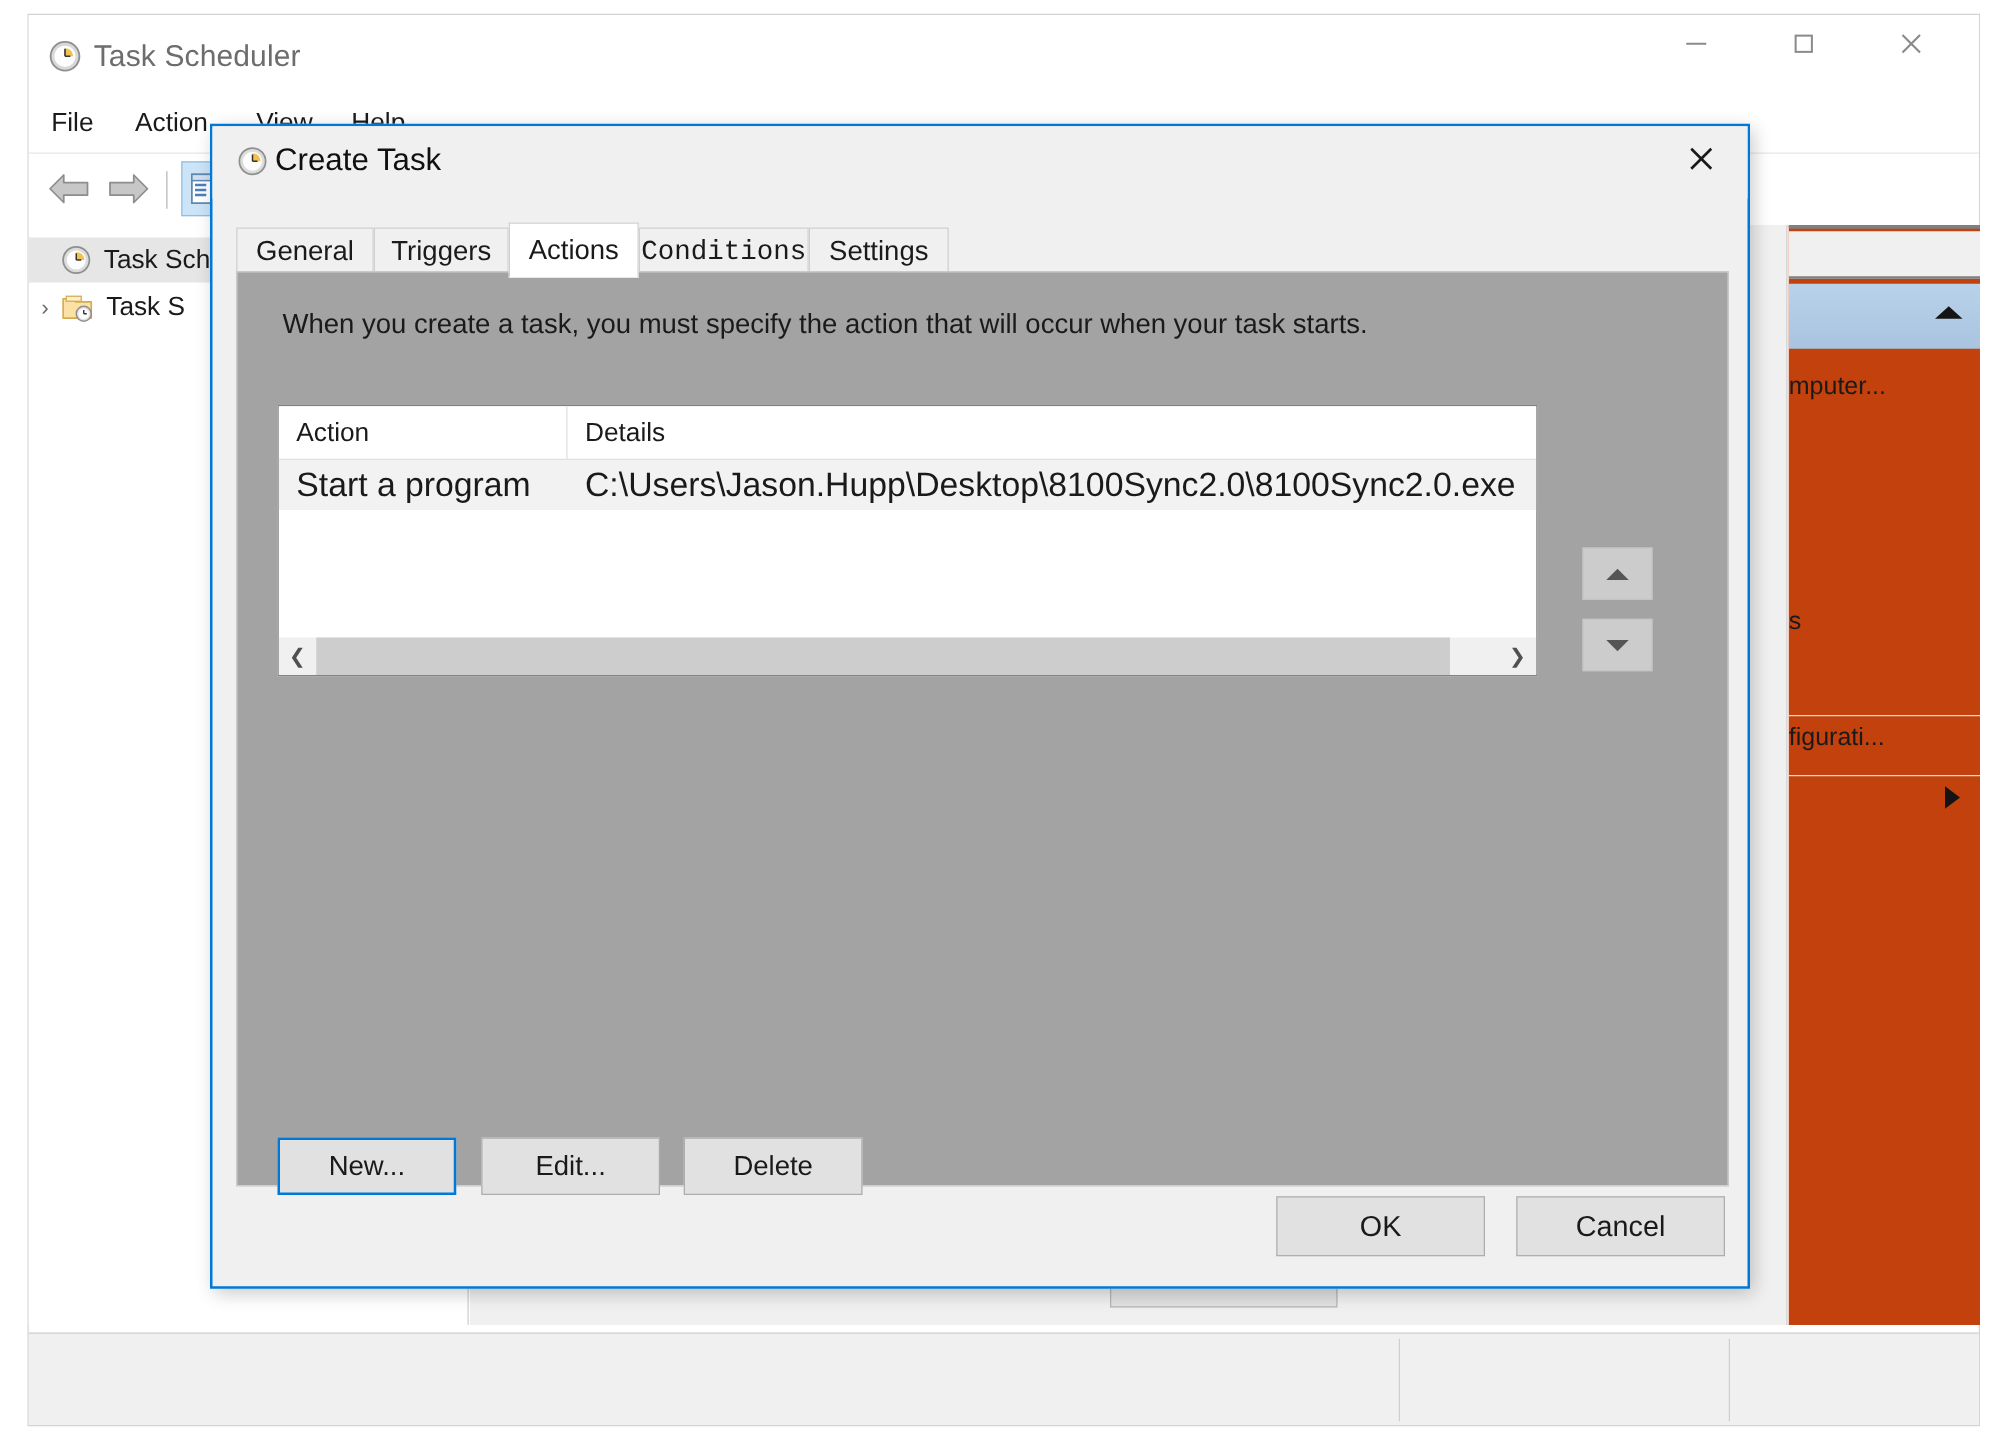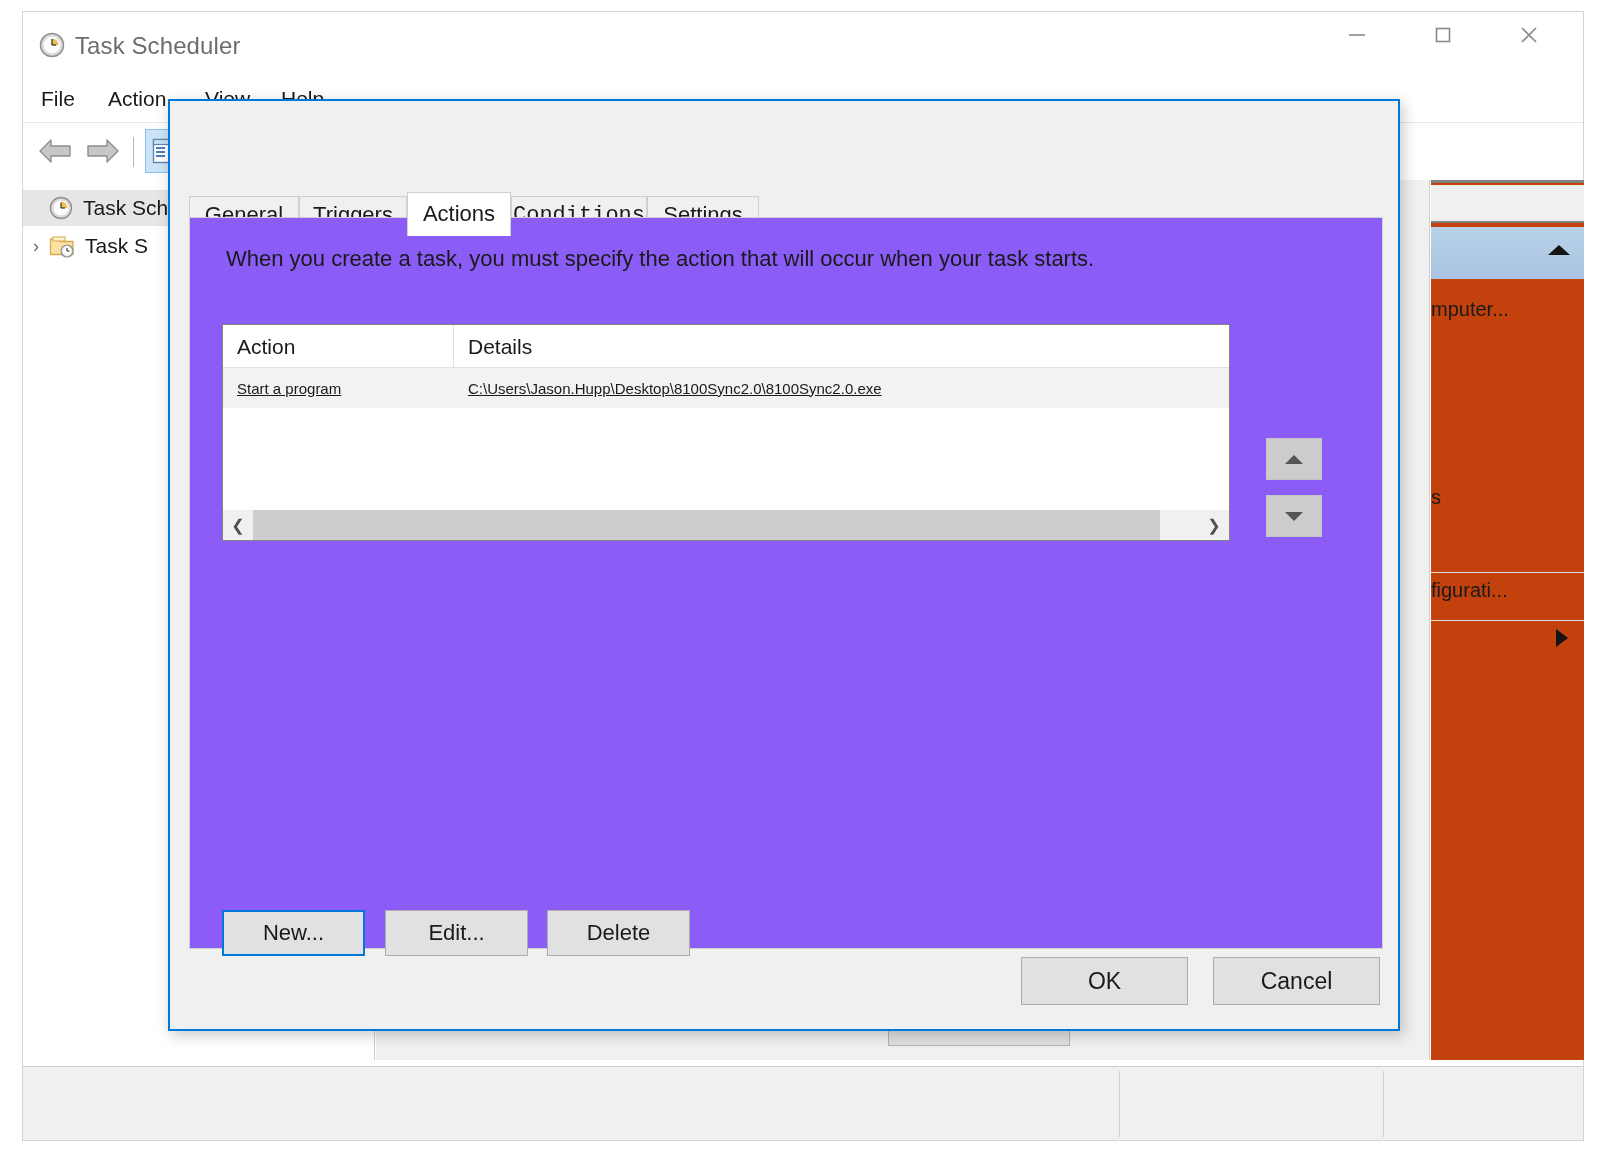--- a/index.html
+++ b/index.html
@@ -327,21 +327,21 @@
     height: 52px;
     display: flex;
     align-items: center;
     justify-content: center;
   }
 
   
   #tabstrip {
     position: absolute;
     left: 19px;
-    top: 91px;
+    top: 77px;
     width: 1194px;
     height: 42px;
   }
   .tab {
     position: absolute;
     top: 4px;
     height: 38px;
     background: #f0f0f0;
     border: 1px solid #d0d0d0;
     box-sizing: border-box;
@@ -361,21 +361,21 @@
     z-index: 3;
   }
 
   
   #tabbody {
     position: absolute;
     left: 19px;
     top: 116px;
     width: 1194px;
     height: 732px;
-    background: #8b5cf6;
+    background: #a3a3a3;
     border: 1px solid #d0d0d0;
     box-sizing: border-box;
   }
   #dlg-instruction {
     position: absolute;
     left: 36px;
     top: 28px;
     font-size: 22px;
     color: #1a1a1a;
     white-space: nowrap;
@@ -423,26 +423,25 @@
     width: 100%;
     height: 40px;
     background: #f2f2f2;
   }
   .lv-cell {
     position: absolute;
     top: 0;
     height: 40px;
     display: flex;
     align-items: center;
-    font-size: 15px;
+    font-size: 27px;
     color: #1a1a1a;
     padding-left: 14px;
     box-sizing: border-box;
     white-space: nowrap;
-    text-decoration: underline;
   }
   #lv-cell-0 { left: 0; width: 231px; }
   #lv-cell-1 { left: 231px; width: 777px; }
 
   
   #lv-hscroll {
     position: absolute;
     left: 0;
     bottom: 0;
     width: 100%;
@@ -664,20 +663,38 @@
     </div>
 
     <div id="statusbar">
       <div class="sb-sep" id="sb-sep-1"></div>
       <div class="sb-sep" id="sb-sep-2"></div>
     </div>
   </div>
 
   <div id="dialog">
 
+    <div id="dlg-titlebar">
+      <span id="dlg-icon">
+        <svg width="24" height="24" viewBox="0 0 24 24">
+          <circle cx="12" cy="12" r="10.5" fill="#dcdcdc" stroke="#8f8f8f" stroke-width="1.4"></circle>
+          <circle cx="12" cy="12" r="7.6" fill="#fdfdfd"></circle>
+          <path d="M12 12 L12 5.5 A6.5 6.5 0 0 1 18.5 12 Z" fill="#f2c14e"></path>
+          <line x1="12" y1="12" x2="12" y2="6.5" stroke="#333" stroke-width="1.2"></line>
+          <line x1="12" y1="12" x2="16" y2="12" stroke="#333" stroke-width="1.2"></line>
+        </svg>
+      </span>
+      <div id="dlg-title">Create Task</div>
+      <div id="dlg-close">
+        <svg width="30" height="30" viewBox="0 0 30 30">
+          <line x1="7" y1="7" x2="23" y2="23" stroke="#1a1a1a" stroke-width="2.1"></line>
+          <line x1="23" y1="7" x2="7" y2="23" stroke="#1a1a1a" stroke-width="2.1"></line>
+        </svg>
+      </div>
+    </div>
 
     <div id="tabstrip">
       <div class="tab" style="left:0px;width:110px;">General</div>
       <div class="tab" style="left:110px;width:108px;">Triggers</div>
       <div class="tab active" style="left:218px;width:104px;">Actions</div>
       <div class="tab" style="left:322px;width:136px;font-family:Liberation Mono, monospace;">Conditions</div>
       <div class="tab" style="left:458px;width:112px;">Settings</div>
     </div>
 
     <div id="tabbody">

